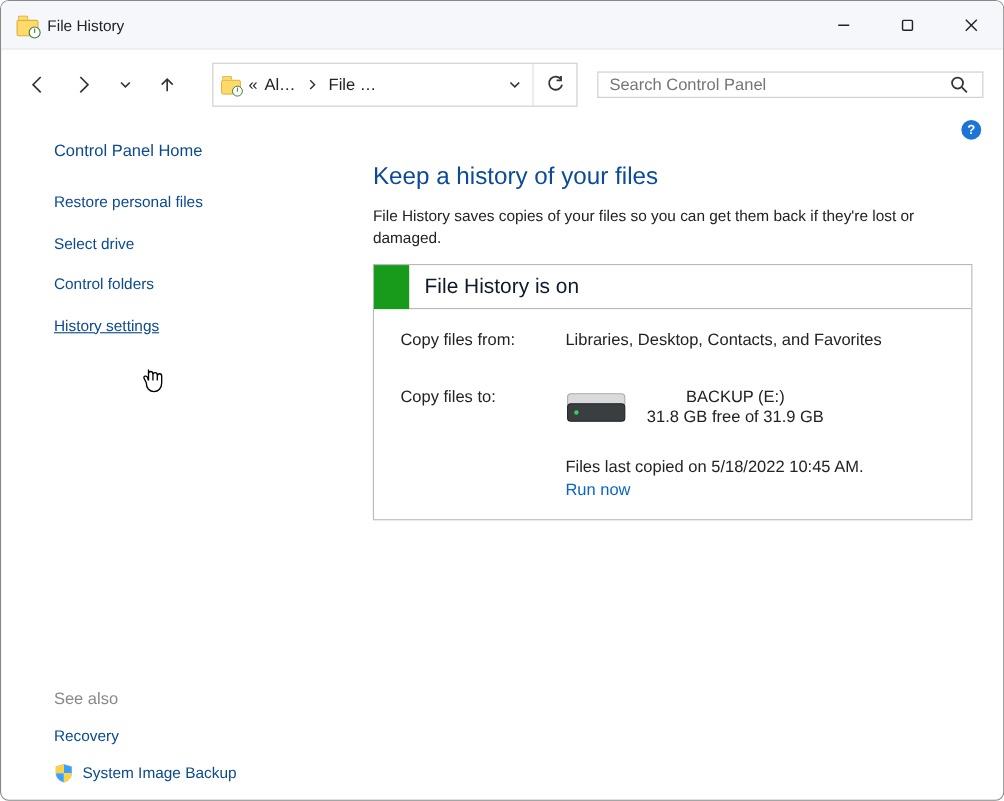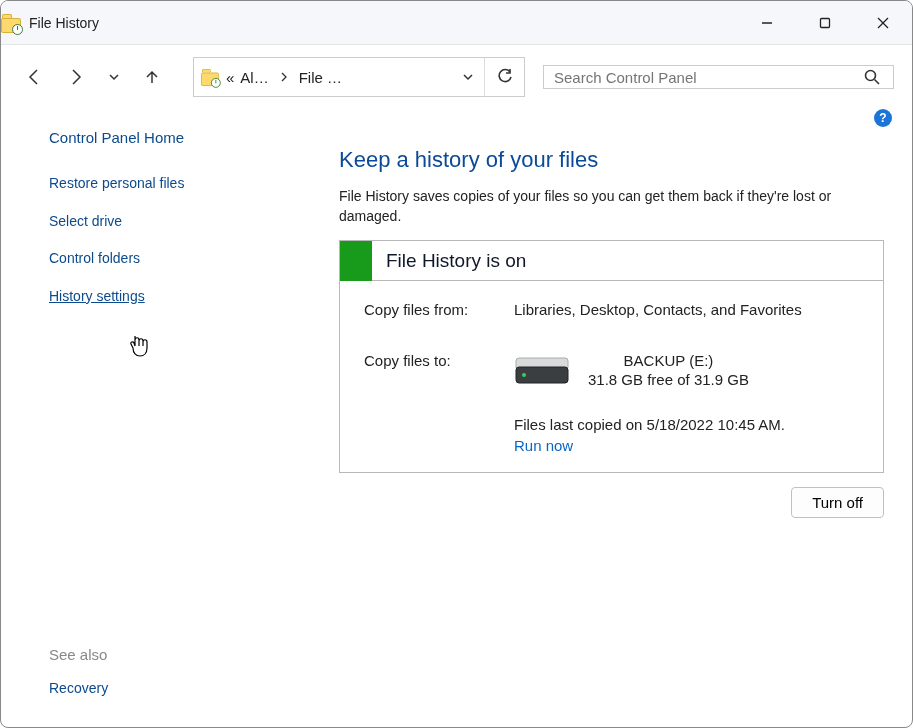--- a/index.html
+++ b/index.html
@@ -1,20 +1,20 @@
 <!DOCTYPE html>
 <html><head>
   <meta charset="utf-8">
   <style>
     * { box-sizing: border-box; margin: 0; padding: 0; }
     body { font-family: "Segoe UI", Arial, sans-serif; font-size: 14px; color: #222; background: #fff; width: 913px; height: 728px; overflow: hidden; border: 1px solid #888; border-radius: 8px; position: relative; }
 
     
     .titlebar { height: 44px; display: flex; align-items: center; justify-content: space-between; background: #f5f7fb; border-bottom: 1px solid #e6e6e6; }
-    .titlebar-left { display: flex; align-items: center; gap: 8px; }
+    .titlebar-left { display: flex; align-items: center; padding-left: 14px; gap: 8px; }
     .titlebar-title { font-size: 14px; }
     .folder-icon { width: 20px; height: 20px; position: relative; }
     .folder-icon .folder { width: 20px; height: 15px; background: #ffd96b; border: 1px solid #d9b338; border-radius: 2px; position: absolute; bottom: 0; }
     .folder-icon .tab { width: 10px; height: 4px; background: #ffd96b; border: 1px solid #d9b338; border-bottom: none; border-radius: 2px 2px 0 0; position: absolute; top: 1px; left: 1px; }
     .folder-icon .clock { width: 11px; height: 11px; border-radius: 50%; background: #fff; border: 1px solid #3a7f3a; position: absolute; right: -2px; bottom: -2px; }
     .folder-icon .clock::after { content: ""; position: absolute; left: 4px; top: 1px; width: 1px; height: 4px; background: #3a7f3a; }
     .titlebar-controls { display: flex; }
     .tb-btn { width: 58px; height: 44px; display: flex; align-items: center; justify-content: center; }
 
     
@@ -171,20 +171,32 @@
   <div class="sidebar">
     <span class="side-head">Control Panel Home</span>
     <span class="side-link">Restore personal files</span>
     <span class="side-link">Select drive</span>
     <span class="side-link">Control folders</span>
     <span class="side-link side-active">History settings</span>
 
     <div class="side-spacer"></div>
     <span class="see-also">See also</span>
     <span class="side-link" style="margin-bottom:14px;">Recovery</span>
+    <div class="shield-row">
+      <span class="shield-icon">
+        <svg width="18" height="18" viewBox="0 0 18 18">
+          <path d="M9 1 L16 3 V9 C16 13 13 16 9 17 C5 16 2 13 2 9 V3 Z" fill="#fff" stroke="#888" stroke-width="0.5"></path>
+          <path d="M9 1 L16 3 V9 L9 9 Z" fill="#3aa0ff"></path>
+          <path d="M9 1 L2 3 V9 L9 9 Z" fill="#ffd23a"></path>
+          <path d="M9 9 L16 9 C16 13 13 16 9 17 Z" fill="#ffd23a"></path>
+          <path d="M9 9 L2 9 C2 13 5 16 9 17 Z" fill="#3aa0ff"></path>
+        </svg>
+      </span>
+      <span class="side-link" style="margin-bottom:0;">System Image Backup</span>
+    </div>
   </div>
 
   <div class="content">
     <div class="help-badge">?</div>
     <div class="page-title">Keep a history of your files</div>
     <div class="page-sub">File History saves copies of your files so you can get them back if they're lost or damaged.</div>
 
     <div class="status-box">
       <div class="status-head">
         <div class="status-green"></div>
@@ -213,23 +225,20 @@
             </div>
           </div>
         </div>
         <div class="last-copied">
           <div>Files last copied on 5/18/2022 10:45 AM.</div>
           <span class="run-now">Run now</span>
         </div>
       </div>
     </div>
 
-    <div class="turnoff-row">
-      <button class="turnoff">Turn off</button>
-    </div>
   </div>
 </div>
 
 <div class="cursor">
   <svg width="20" height="24" viewBox="0 0 20 24">
     <path d="M6 2 V12 M6 6 C6 3 10 3 10 6 V12 M10 7 C10 4 14 4 14 7 V12 M14 8 C14 5 18 5 18 8 V14 C18 19 15 22 11 22 C7 22 4 19 4 14 L2 10 C1 8 4 7 5 9 L6 12" fill="#fff" stroke="#000" stroke-width="1.2" stroke-linejoin="round"></path>
   </svg>
 </div>
 
 </body></html>

